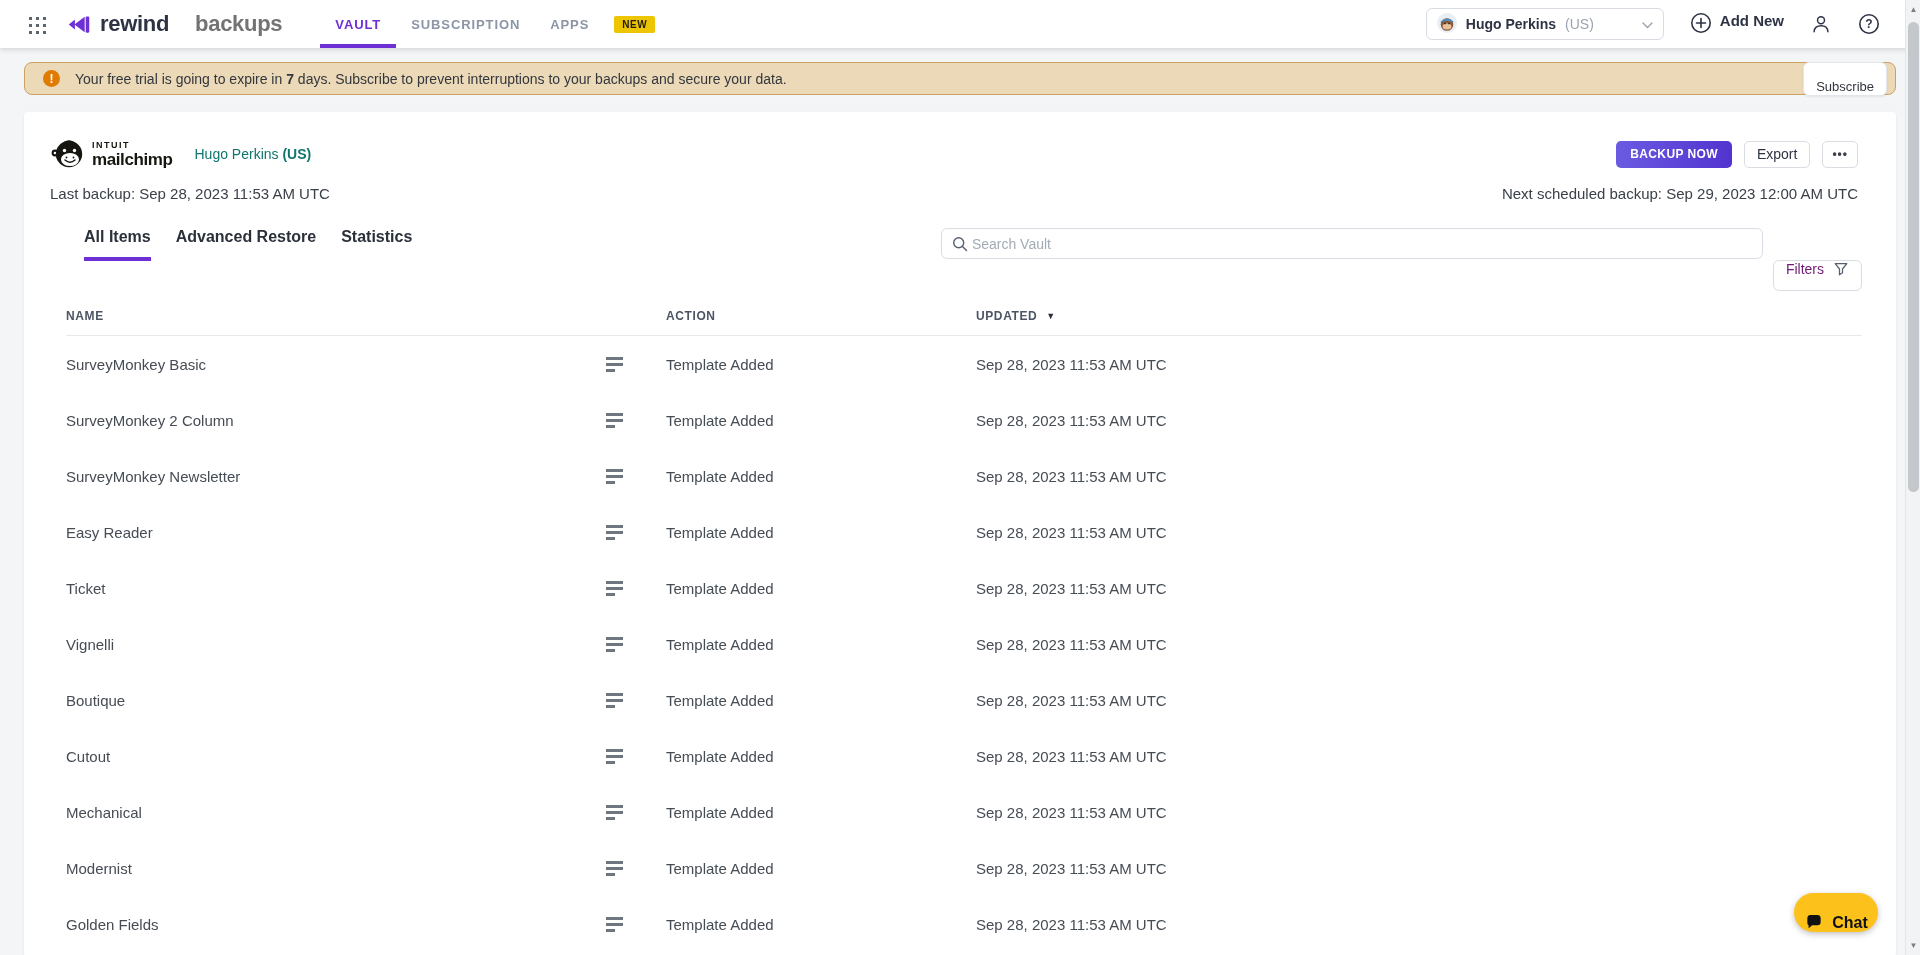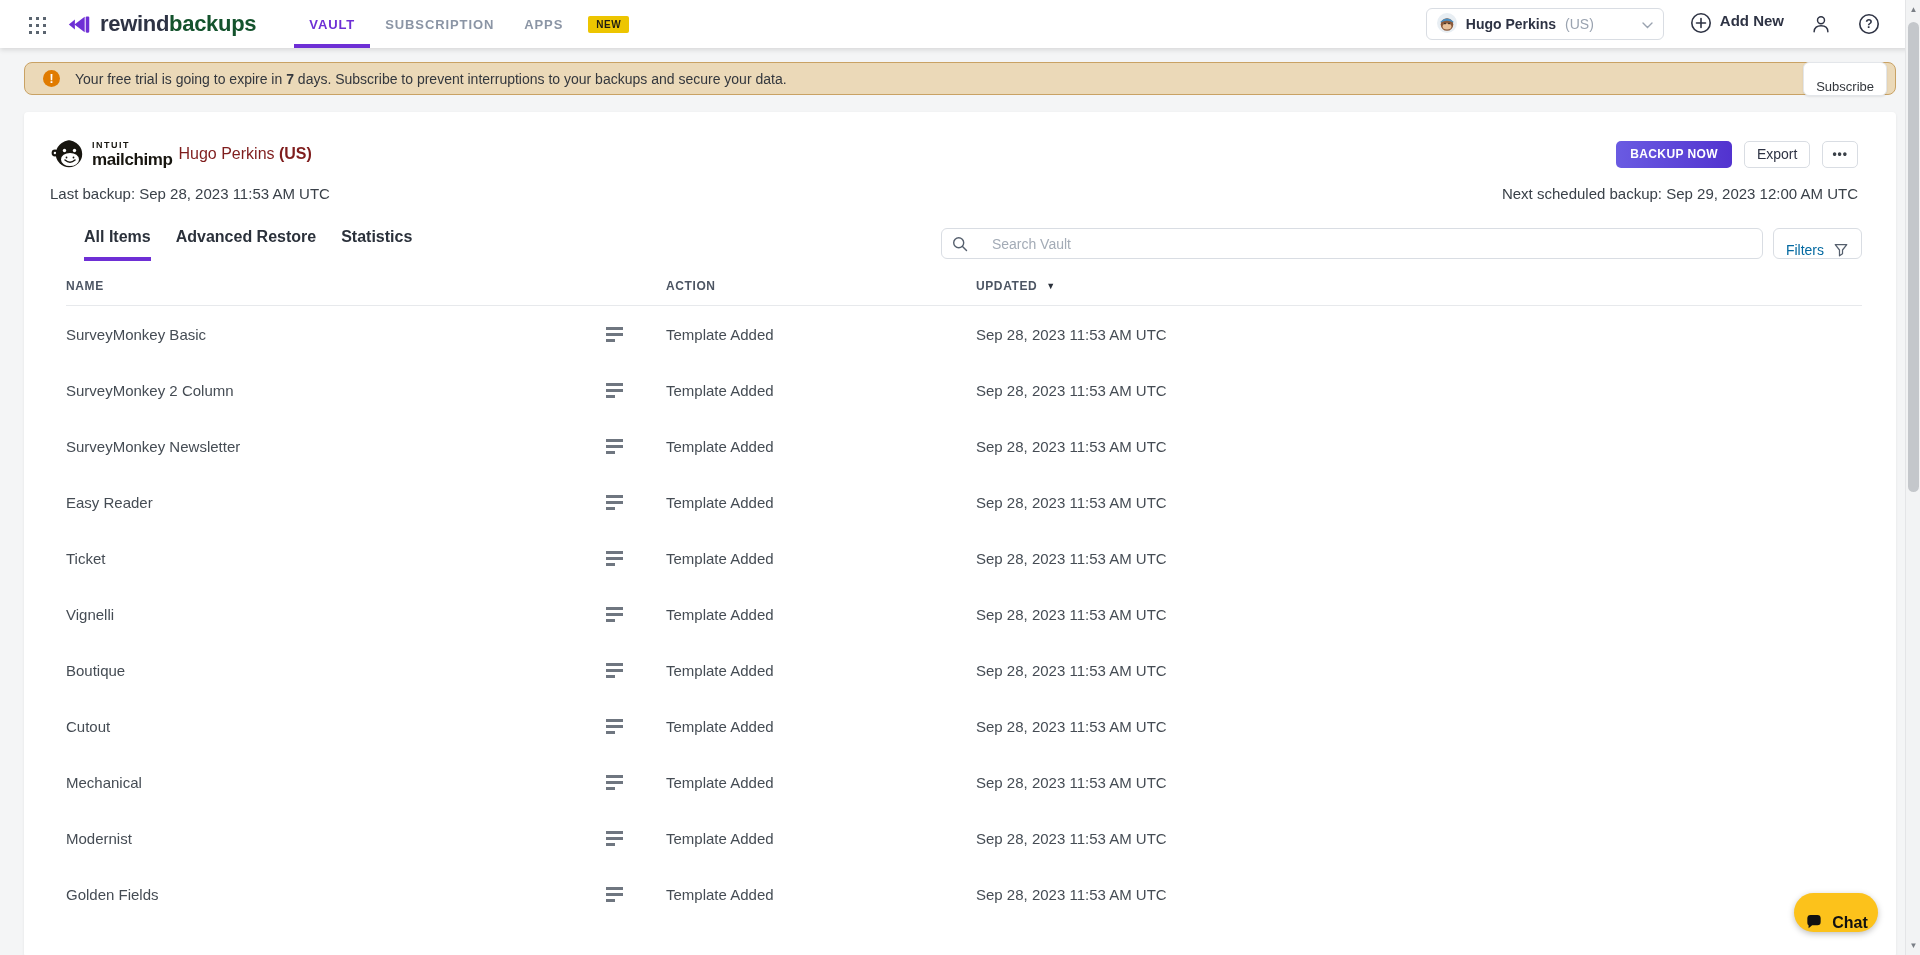--- a/index.html
+++ b/index.html
@@ -17,21 +17,21 @@
   }
   .grid-icon {
     width:20px; height:20px; margin-right:22px; cursor:pointer;
     background-image:radial-gradient(circle,#5b6570 1.7px,transparent 2px);
     background-size:7px 7px; background-position:1px 1px;
   }
   .brand { display:flex; align-items:center; gap:7px; cursor:pointer; }
   .brand svg { display:block; }
   .brand-text { font-size:22px; font-weight:700; letter-spacing:-.3px; }
   .brand-text .w1 { color:#2e3344; }
-  .brand-text .w2 { color:#14532d; }
+  .brand-text .w2 { color:#737373;margin-left:26px; }
   .topnav { display:flex; align-items:center; height:48px; margin-left:38px; }
   .nav-item {
     position:relative; height:48px; display:flex; align-items:center;
     padding:0 15px; font-size:13px; font-weight:700; letter-spacing:.9px;
     color:#8b95a5; cursor:pointer;
   }
   .nav-item.active { color:#6e2fd5; }
   .nav-item.active::after {
     content:""; position:absolute; left:0; right:0; bottom:0; height:4px; background:#6e2fd5;
   }
@@ -74,21 +74,21 @@
   .card {
     margin:17px 24px 0; background:#fff; border-radius:4px;
     box-shadow:0 1px 3px rgba(0,0,0,.07); min-height:845px;
   }
   .vault-header { padding:24px 38px 0 26px; }
   .vh-top { display:flex; align-items:center; }
   .mc-logo { display:flex; align-items:center; gap:6px; }
   .mc-word { display:flex; flex-direction:column; line-height:1; }
   .mc-word .intuit { font-size:9px; font-weight:700; letter-spacing:1.5px; color:#17150f; }
   .mc-word .mailchimp { font-size:17px; font-weight:800; letter-spacing:-.4px; color:#17150f; margin-top:1px; }
-  .vh-account { margin-left:6px; font-size:16px; color:#7f1d1d; }
+  .vh-account { margin-left:22px; font-size:14px; color:#0f766e; }
   .vh-account b { font-weight:700; }
   .vh-buttons { margin-left:auto; display:flex; align-items:center; gap:12px; }
   .btn-backup {
     background:linear-gradient(90deg,#6a5be2,#5233cf); color:#fff; border:none;
     border-radius:5px; height:27px; padding:0 14px; font-size:12px; font-weight:700;
     letter-spacing:.4px; cursor:pointer; font-family:inherit;
   }
   .btn-plain {
     background:#fff; border:1px solid #d9dde3; border-radius:5px; height:27px;
     padding:0 12px; font-size:14px; color:#2e3344; cursor:pointer; font-family:inherit;
@@ -108,27 +108,27 @@
   .tab.active::after {
     content:""; position:absolute; left:0; right:0; bottom:0; height:4px; background:#6e2fd5;
   }
   .toolbar-right { margin-left:auto; display:flex; gap:10px; }
   .searchbox {
     width:822px; height:31px; border:1px solid #d9dde3; border-radius:6px;
     display:flex; align-items:center; padding:0 10px; background:#fff;
   }
   .searchbox input {
     border:none; outline:none; flex:1; font-size:14px; color:#3a4149;
-    margin-left:24px; font-family:inherit; background:transparent;
+    margin-left:4px; font-family:inherit; background:transparent;
   }
   .searchbox input::placeholder { color:#a3abb6; }
   .filters-btn {
     height:31px; border:1px solid #d9dde3; border-radius:6px; background:#fff;
-    display:flex; align-items:flex-end; gap:9px; padding:0 12px; font-size:14px;
-    color:#0369a1; cursor:pointer;
+    display:flex; align-items:flex-start; gap:9px; padding:0 12px; font-size:14px;
+    color:#701a75; cursor:pointer;margin-top:32px;
   }
 
   
   .thead {
     display:grid; grid-template-columns:540px 60px 310px 1fr;
     padding:18px 0 12px; border-bottom:1px solid #e7e9ec;
     font-size:12px; font-weight:700; letter-spacing:.6px; color:#4c5563;
   }
   .thead .sortable { display:flex; align-items:center; gap:9px; cursor:pointer; }
   .sort-arrow { font-size:9px; color:#2b313b; }

